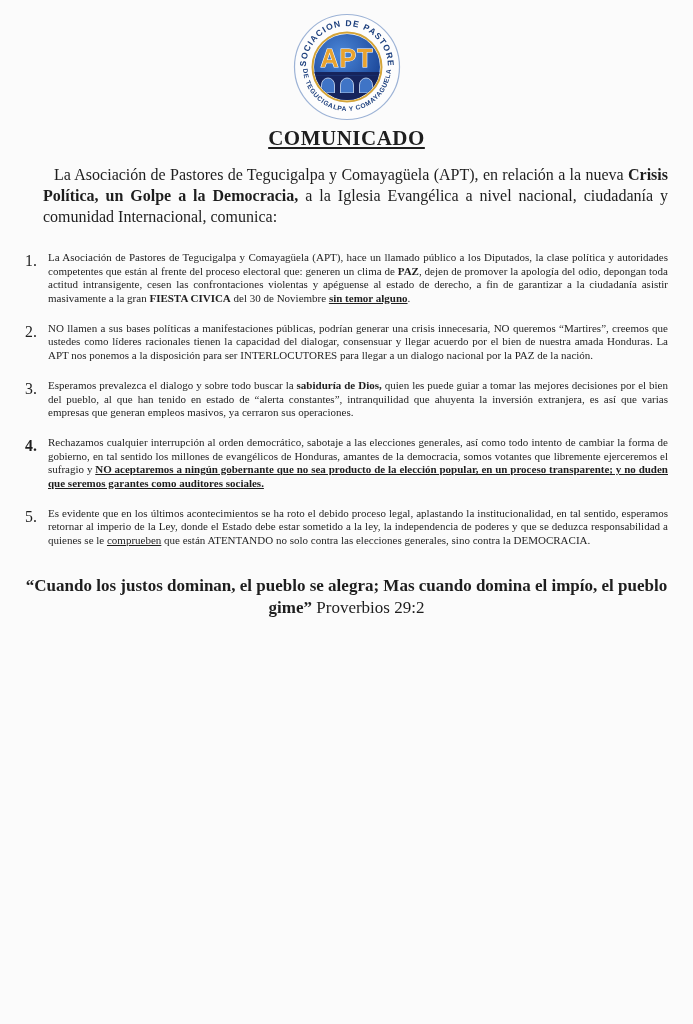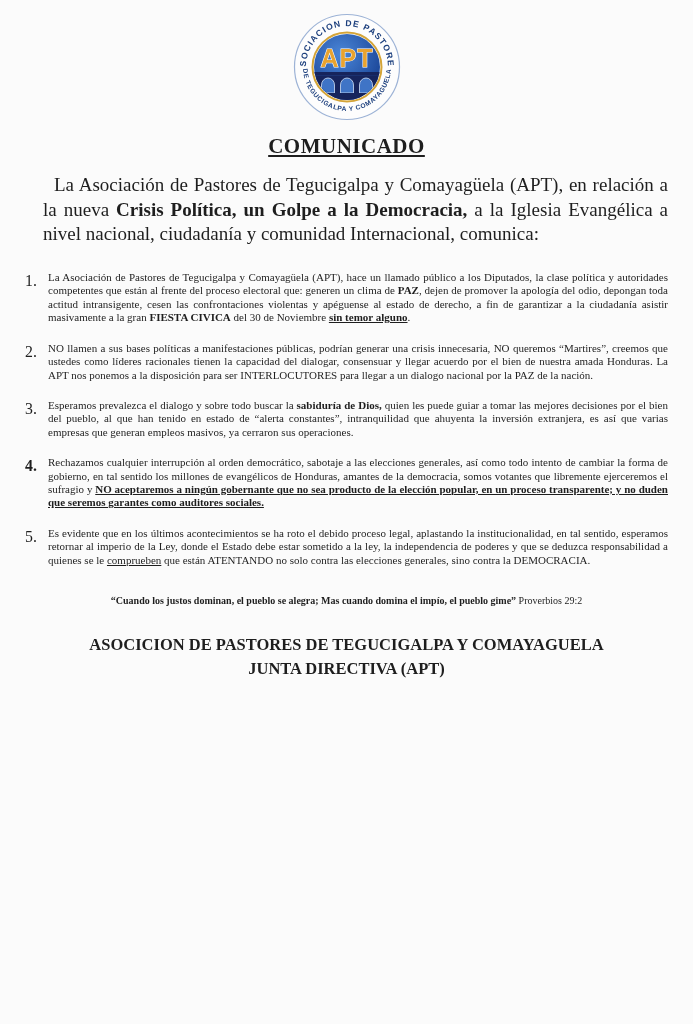--- a/index.html
+++ b/index.html
@@ -4,32 +4,32 @@
 <style>
   html,body{margin:0;padding:0;background:#e9e9e9;}
   .page{
     width:693px;height:1024px;margin:0 auto;background:#fbfbfb;
     font-family:"Liberation Serif","DejaVu Serif",serif;color:#1e1e1e;
     overflow:hidden;position:relative;box-sizing:border-box;
   }
   .logo-wrap{text-align:center;padding-top:12px;}
   .doc-title{
     text-align:center;font-weight:bold;font-size:21px;letter-spacing:.5px;
-    text-decoration:underline;margin-top:8px;
+    text-decoration:underline;margin-top:0;
   }
   .intro{
-    margin:14px 25px 0 43px;font-size:19px;line-height:1.3;
+    margin:14px 25px 0 43px;font-size:16px;line-height:1.3;
     text-align:justify;text-indent:11px;
   }
   .items{margin-top:24px;}
   .item{display:flex;margin:0 25px 17px 25px;}
   .item-num{width:23px;flex-shrink:0;font-size:15.8px;line-height:1.22;}
   .item-body{flex:1;font-size:11px;line-height:1.22;text-align:justify;}
   .quote{
-    margin:28px 24px 0 24px;text-align:center;font-size:10px;line-height:1.25;
+    margin:28px 24px 0 24px;text-align:center;font-size:17px;line-height:1.25;
   }
   .footer{
     margin-top:26px;text-align:center;font-weight:bold;font-size:16.5px;line-height:1.45;
   }
   svg text{font-family:"Liberation Sans","DejaVu Sans",sans-serif;}
 </style>
 </head>
 <body>
 
 <div class="page">
@@ -95,18 +95,14 @@
       <span class="item-body rt"><span>Rechazamos cualquier interrupción al orden democrático, sabotaje a las elecciones generales, así como todo intento de cambiar la forma de gobierno, en tal sentido los millones de evangélicos de Honduras, amantes de la democracia, somos votantes que libremente ejerceremos el sufragio y </span><span style="font-weight: bold; text-decoration: underline;">NO aceptaremos a ningún gobernante que no sea producto de la elección popular, en un proceso transparente; y no duden que seremos garantes como auditores sociales.</span></span>
     </div>
     <div class="item">
       <span class="item-num rt"><span>5.</span></span>
       <span class="item-body rt"><span>Es evidente que en los últimos acontecimientos se ha roto el debido proceso legal, aplastando la institucionalidad, en tal sentido, esperamos retornar al imperio de la Ley, donde el Estado debe estar sometido a la ley, la independencia de poderes y que se deduzca responsabilidad a quienes se le </span><span style="text-decoration: underline;">comprueben</span><span> que están ATENTANDO no solo contra las elecciones generales, sino contra la DEMOCRACIA.</span></span>
     </div>
   </div>
 
   <div class="quote rt"><span style="font-weight: bold;">“Cuando los justos dominan, el pueblo se alegra; Mas cuando domina el impío, el pueblo gime”</span><span> Proverbios 29:2</span></div>
 
-  <div class="footer">
-    <div>ASOCICION DE PASTORES DE TEGUCIGALPA Y COMAYAGUELA</div>
-    <div>JUNTA DIRECTIVA (APT)</div>
-  </div>
 
 </div>
 
 </body></html>

